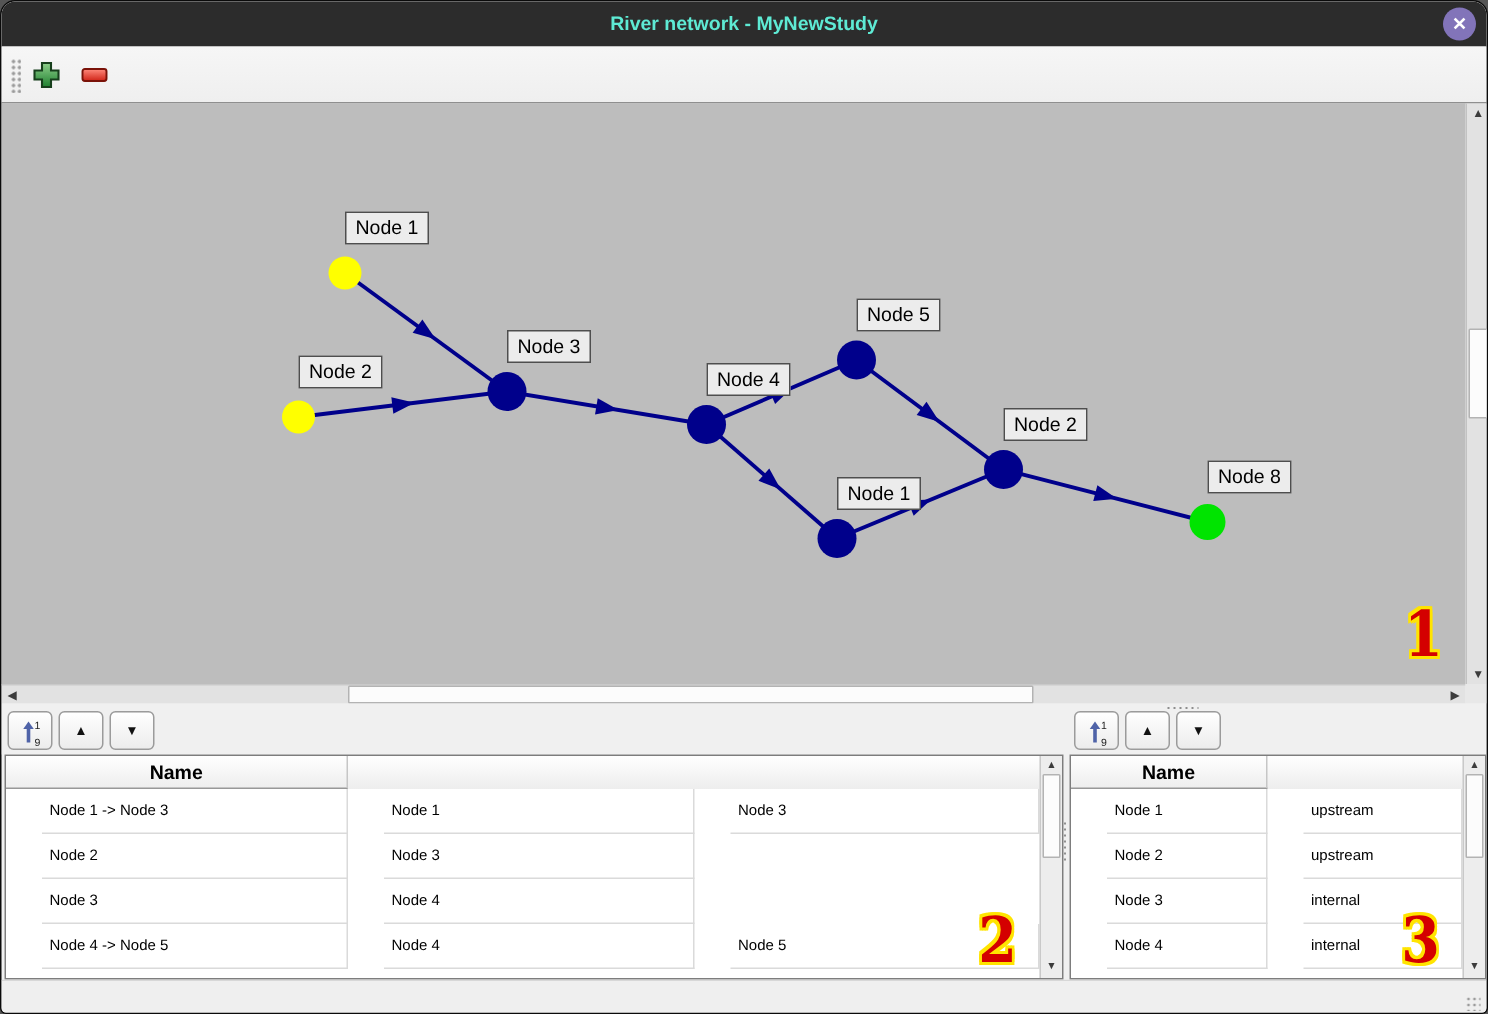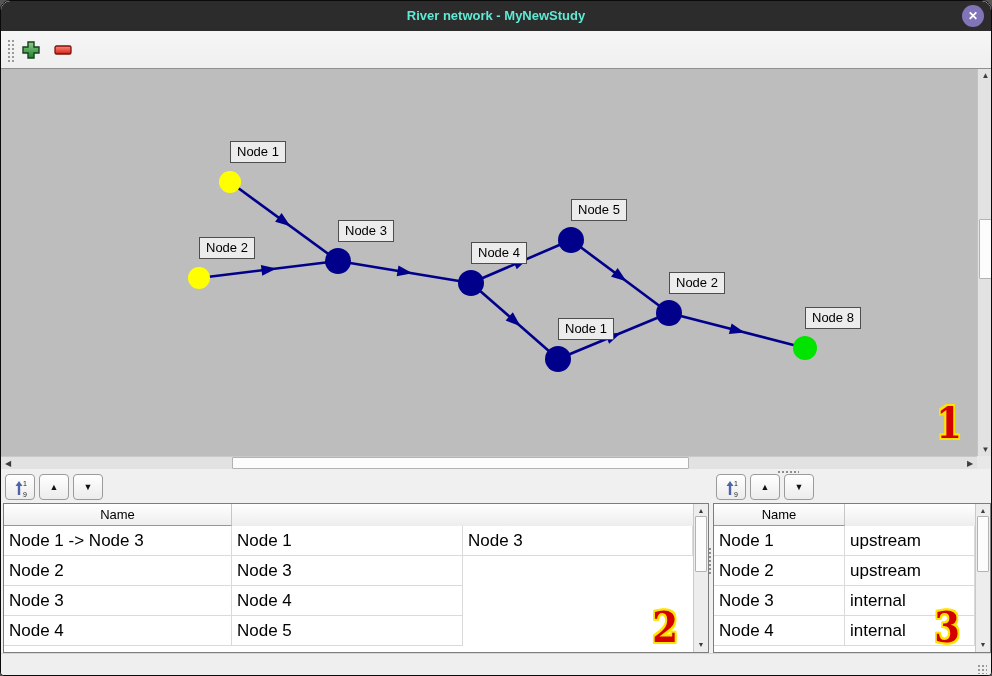--- a/index.html
+++ b/index.html
@@ -95,26 +95,27 @@
     position:absolute; top:502px; height:150px; background:#fff;
     border:1px solid #7d7d7d;
   }
   .tw-links { left:2px; width:706px; }
   .tw-nodes { left:712px; width:278px; }
   .thead { display:grid; height:22px; background:linear-gradient(#ffffff,#ededed); }
   .thead .hcell {
     border-right:1px solid #c6c6c6; border-bottom:1px solid #989898;
     font-size:13px; text-align:center; line-height:21px; color:#000; cursor:pointer;
     overflow:hidden;
+    font-weight:bold;
   }
   .trow { display:grid; height:30px; }
   .trow .tcell {
     border-right:1px solid #dadada; border-bottom:1px solid #dadada;
-    font-size:17px; line-height:29px; padding-left:5px; color:#000;
-    white-space:nowrap; overflow:hidden; cursor:default;
+    font-size:10px; line-height:29px; padding-left:5px; color:#000;
+    white-space:nowrap; overflow:hidden; cursor:default;margin-left:24px;
   }
   .tw-links .thead, .tw-links .trow { grid-template-columns:228px 231px 230px; }
   .tw-nodes .thead, .tw-nodes .trow { grid-template-columns:131px 130px; }
   .trow-partial { height:6px; display:grid; }
   .trow-partial .tcell { border-right:1px solid #dadada; border-bottom:none; }
 
   .tbl-sb {
     position:absolute; top:0; right:0; width:15px; height:100%;
     background:#ededed; border-left:1px solid #c9c9c9;
   }
@@ -285,20 +286,21 @@
         </div>
         <div class="trow">
           <div class="tcell">Node 2</div>
           <div class="tcell">Node 3</div>
         </div>
         <div class="trow">
           <div class="tcell">Node 3</div>
           <div class="tcell">Node 4</div>
         </div>
         <div class="trow">
+          <div class="tcell">Node 4 -&gt; Node 5</div>
           <div class="tcell">Node 4</div>
           <div class="tcell">Node 5</div>
         </div>
         <div class="trow-partial">
           <div class="tcell"></div>
           <div class="tcell"></div>
           <div class="tcell"></div>
         </div>
       </div>
     <div class="tbl-sb">

